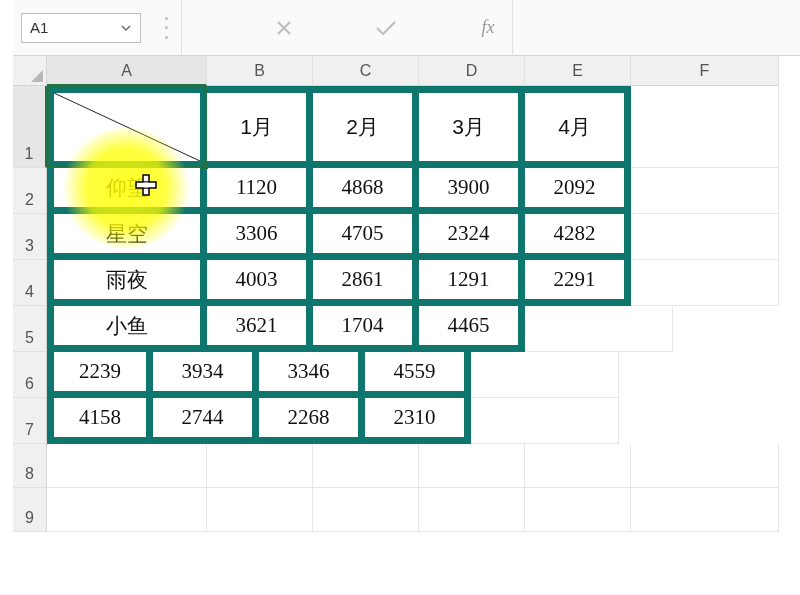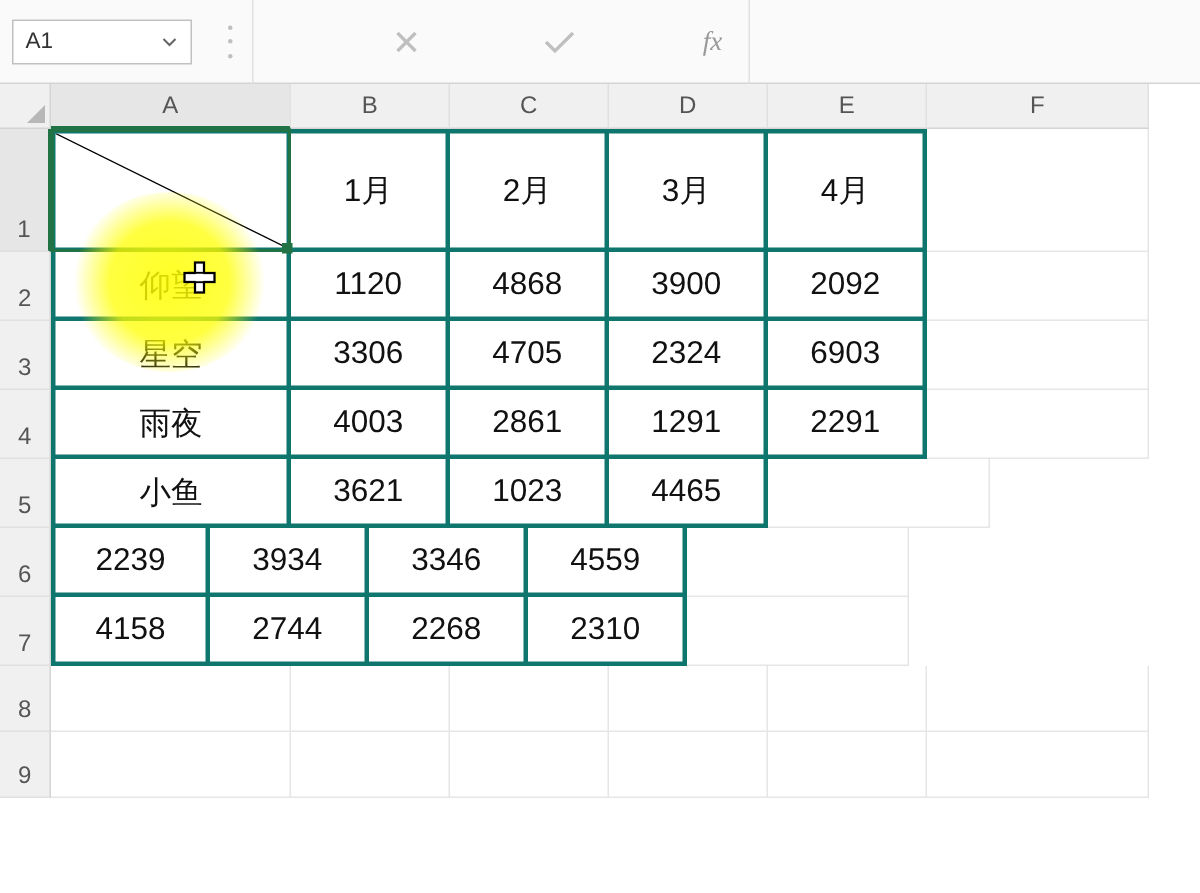--- a/index.html
+++ b/index.html
@@ -1,17 +1,17 @@
 <!DOCTYPE html>
 <html><head>
 <meta charset="utf-8">
 <style>
   * { box-sizing: border-box; }
   html, body { margin:0; padding:0; font-family: "Segoe UI", Arial, sans-serif; background:#fff; }
-  .app { width:800px; height:595px; background:#fff; position:relative; overflow:hidden; }
+  .app { width:800px; height:595px; background:#fff; position:relative; overflow:hidden;padding-left:13px; }
 
   
   .fbar { height:56px; border-bottom:1px solid #d4d4d4; display:flex; align-items:center; padding:0 8px; background:#fafafa; }
   .namebox { width:120px; height:30px; border:1px solid #c0c0c0; background:#fff; display:flex; align-items:center; padding:0 8px; font-size:15px; color:#333; justify-content:space-between; }
   .namebox .nb-text { flex:1; }
   .namebox .nb-arrow svg { display:block; }
 
   .fbtn-group { display:flex; align-items:center; margin-left:30px; gap:26px; }
   .fbtn { width:28px; height:28px; display:flex; align-items:center; justify-content:center; color:#bfbfbf;margin-left:48px; }
   .dots { width:10px; height:22px; display:flex; flex-direction:column; justify-content:space-between; align-items:center; margin-left:20px; }
@@ -27,23 +27,23 @@
   .corner { width:34px; height:30px; background:#f0f0f0; border-bottom:1px solid #d4d4d4; border-right:1px solid #d4d4d4; position:relative; }
   .corner::after{ content:""; position:absolute; right:3px; bottom:3px; width:0;height:0; border-style:solid; border-width:0 0 12px 12px; border-color:transparent transparent #b7b7b7 transparent; }
   .col-h { height:30px; text-align:center; line-height:30px; font-size:16px; color:#555; background:#f0f0f0; border-bottom:1px solid #d4d4d4; border-right:1px solid #e0e0e0; }
   .col-h.active { background:#e6e6e6; border-bottom:2px solid #217346; }
 
   .rows { display:flex; flex-direction:column; }
   .row { display:flex; }
   .row-h { width:34px; text-align:center; font-size:16px; color:#555; background:#f0f0f0; border-right:1px solid #d4d4d4; border-bottom:1px solid #e0e0e0; display:flex; align-items:flex-end; justify-content:center; padding-bottom:4px; }
   .row-h.active { background:#e6e6e6; border-right:2px solid #217346; }
   .cell { border-right:1px solid #e6e6e6; border-bottom:1px solid #e6e6e6; font-size:21px; display:flex; align-items:center; justify-content:center; color:#111; background:#fff; position:relative; }
-  .cell.bordered { border:3px solid #0f766e; }
+  .cell.bordered { border:7px solid #0f766e; }
   .cell.bordered + .cell.bordered { border-left:none; }
-  .row + .row .cell.bordered { border-top:none; }
+  .row + .row .cell.bordered { border-top:none;font-family:Liberation Serif, serif; }
 
   
   .cA{ width:160px; } .cB{ width:106px; } .cC{ width:106px; } .cD{ width:106px; } .cE{ width:106px; } .cF{ width:148px; }
 
   
   .r1{ height:82px; } .rN{ height:46px; } .rS{ height:44px; }
 
   
   .sel { position:absolute; border:2px solid #217346; background:rgba(255,255,255,0); pointer-events:none; }
   .sel::after{ content:""; position:absolute; right:-3px; bottom:-3px; width:7px; height:7px; background:#217346; }
@@ -133,39 +133,39 @@
         <div class="cell cE bordered">2092</div>
         <div class="cell cF"></div>
       </div>
 
       <div class="row rN">
         <div class="row-h rN">3</div>
         <div class="cell cA bordered">星空</div>
         <div class="cell cB bordered">3306</div>
         <div class="cell cC bordered">4705</div>
         <div class="cell cD bordered">2324</div>
-        <div class="cell cE bordered">6903</div>
+        <div class="cell cE bordered">4282</div>
         <div class="cell cF"></div>
       </div>
 
       <div class="row rN">
         <div class="row-h rN">4</div>
         <div class="cell cA bordered">雨夜</div>
         <div class="cell cB bordered">4003</div>
         <div class="cell cC bordered">2861</div>
         <div class="cell cD bordered">1291</div>
         <div class="cell cE bordered">2291</div>
         <div class="cell cF"></div>
       </div>
 
       <div class="row rN">
         <div class="row-h rN">5</div>
         <div class="cell cA bordered">小鱼</div>
         <div class="cell cB bordered">3621</div>
-        <div class="cell cD bordered">1023</div>
+        <div class="cell cD bordered">1704</div>
         <div class="cell cE bordered">4465</div>
         <div class="cell cF"></div>
       </div>
 
       <div class="row rN">
         <div class="row-h rN">6</div>
         <div class="cell cB bordered">2239</div>
         <div class="cell cC bordered">3934</div>
         <div class="cell cD bordered">3346</div>
         <div class="cell cE bordered">4559</div>

